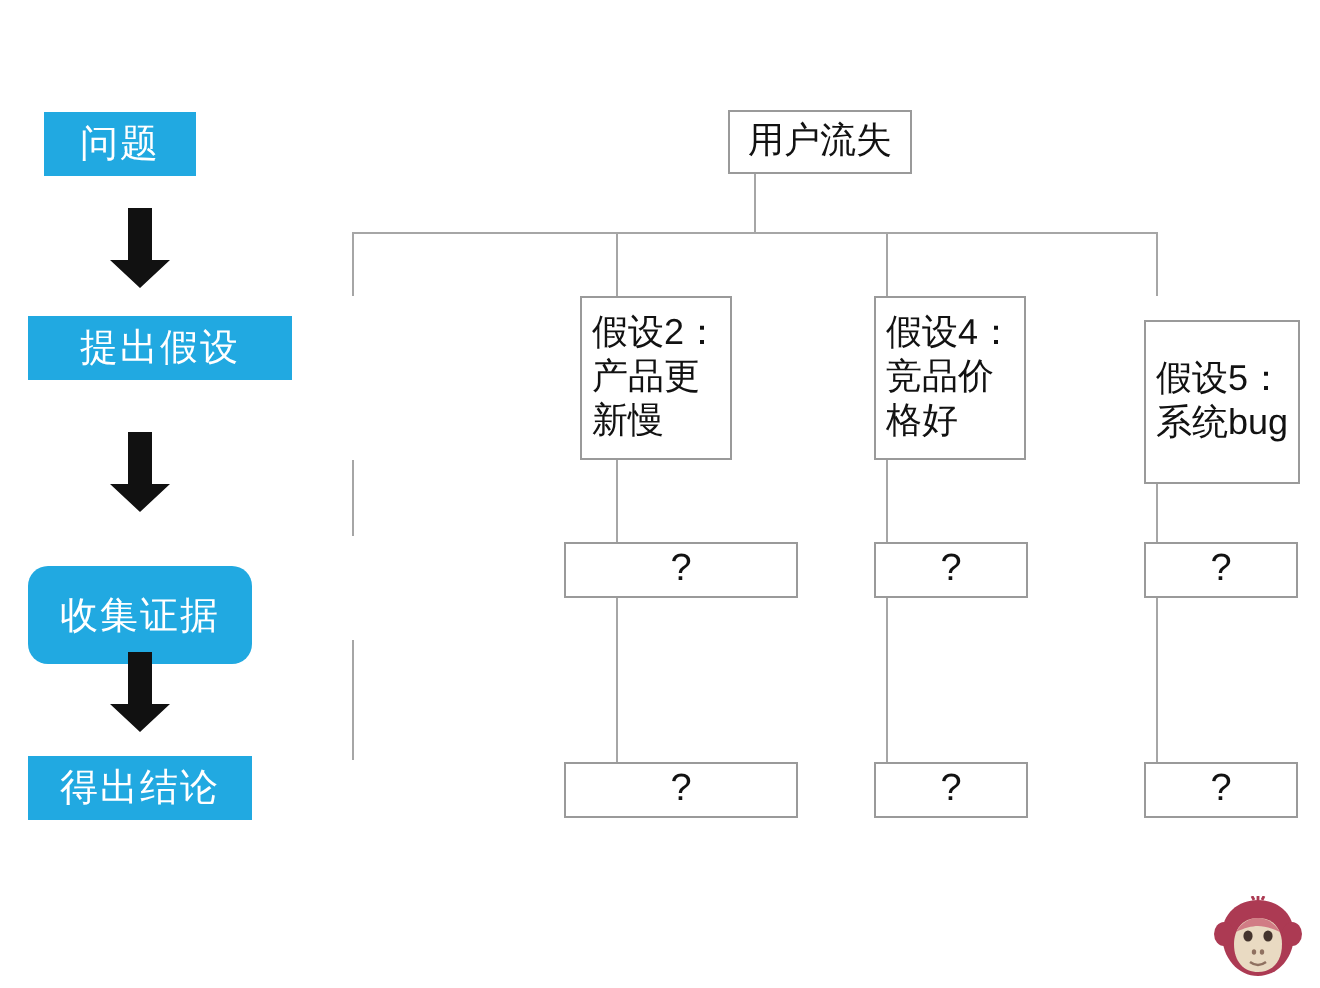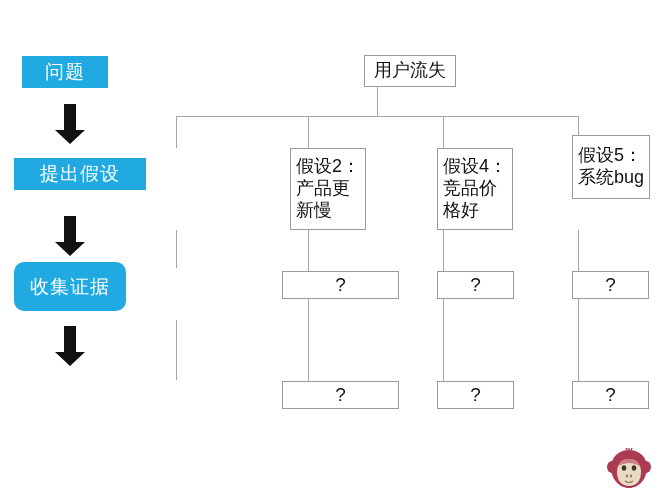--- a/index.html
+++ b/index.html
@@ -111,28 +111,31 @@
   <div class="line-v" style="left:176px; top:230px; height:38px;"></div>
   <div class="line-v" style="left:308px; top:230px; height:41px;"></div>
   <div class="line-v" style="left:443px; top:230px; height:41px;"></div>
   <div class="line-v" style="left:578px; top:230px; height:41px;"></div>
 
   <div class="line-v" style="left:176px; top:320px; height:60px;"></div>
   <div class="line-v" style="left:308px; top:299px; height:82px;"></div>
   <div class="line-v" style="left:443px; top:299px; height:82px;"></div>
   <div class="line-v" style="left:578px; top:299px; height:82px;"></div>
 
-  <div class="stage-label" style="left:22px; top:56px; width:86px; height:32px;">
+  <div class="stage-label" style="left:22px; top:56px; width:76px; height:32px;">
     <span>问题</span>
   </div>
   <div class="stage-label" style="left:14px; top:158px; width:132px; height:32px;">
     <span>提出假设</span>
   </div>
-  <div class="stage-label" style="left:14px; top:262px; width:112px; height:49px;border-radius:10px;">
+  <div class="stage-label" style="left:14px; top:283px; width:112px; height:49px;border-radius:10px;">
     <span>收集证据</span>
+  </div>
+  <div class="stage-label" style="left:14px; top:378px; width:112px; height:32px;">
+    <span>得出结论</span>
   </div>
 
   <div class="stage-arrow" style="left:53px; top:104px;">
     <svg viewBox="0 0 34 40" width="34" height="40" aria-hidden="true">
       <polygon points="11,0 23,0 23,26 32,26 17,40 2,26 11,26" fill="#111111"></polygon>
     </svg>
   </div>
   <div class="stage-arrow" style="left:53px; top:216px;">
     <svg viewBox="0 0 34 40" width="34" height="40" aria-hidden="true">
       <polygon points="11,0 23,0 23,26 32,26 17,40 2,26 11,26" fill="#111111"></polygon>
@@ -160,21 +163,21 @@
     <span class="txt">假设4：
 竞品价格好</span>
   </div>
   <div class="node centered qmark" style="left:405px; top:271px; width:77px; height:28px;">
     <span class="txt">?</span>
   </div>
   <div class="node centered qmark" style="left:405px; top:381px; width:77px; height:28px;">
     <span class="txt">?</span>
   </div>
 
-  <div class="node" style="left:540px; top:135px; width:78px; height:64px;">
+  <div class="node" style="left:540px; top:160px; width:78px; height:82px;">
     <span class="txt">假设5：
 系统bug</span>
   </div>
   <div class="node centered qmark" style="left:540px; top:271px; width:77px; height:28px;">
     <span class="txt">?</span>
   </div>
   <div class="node centered qmark" style="left:540px; top:381px; width:77px; height:28px;">
     <span class="txt">?</span>
   </div>
 

